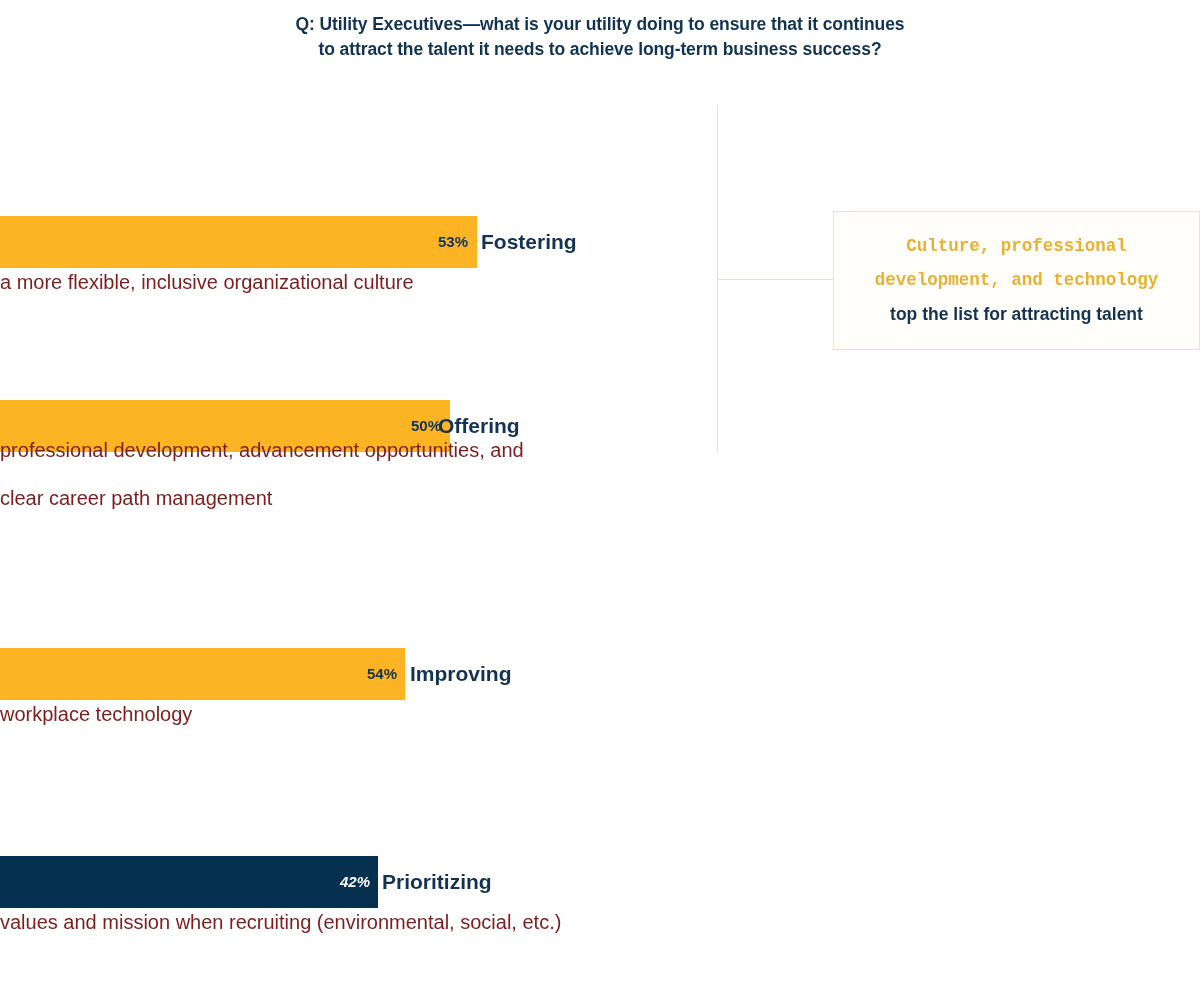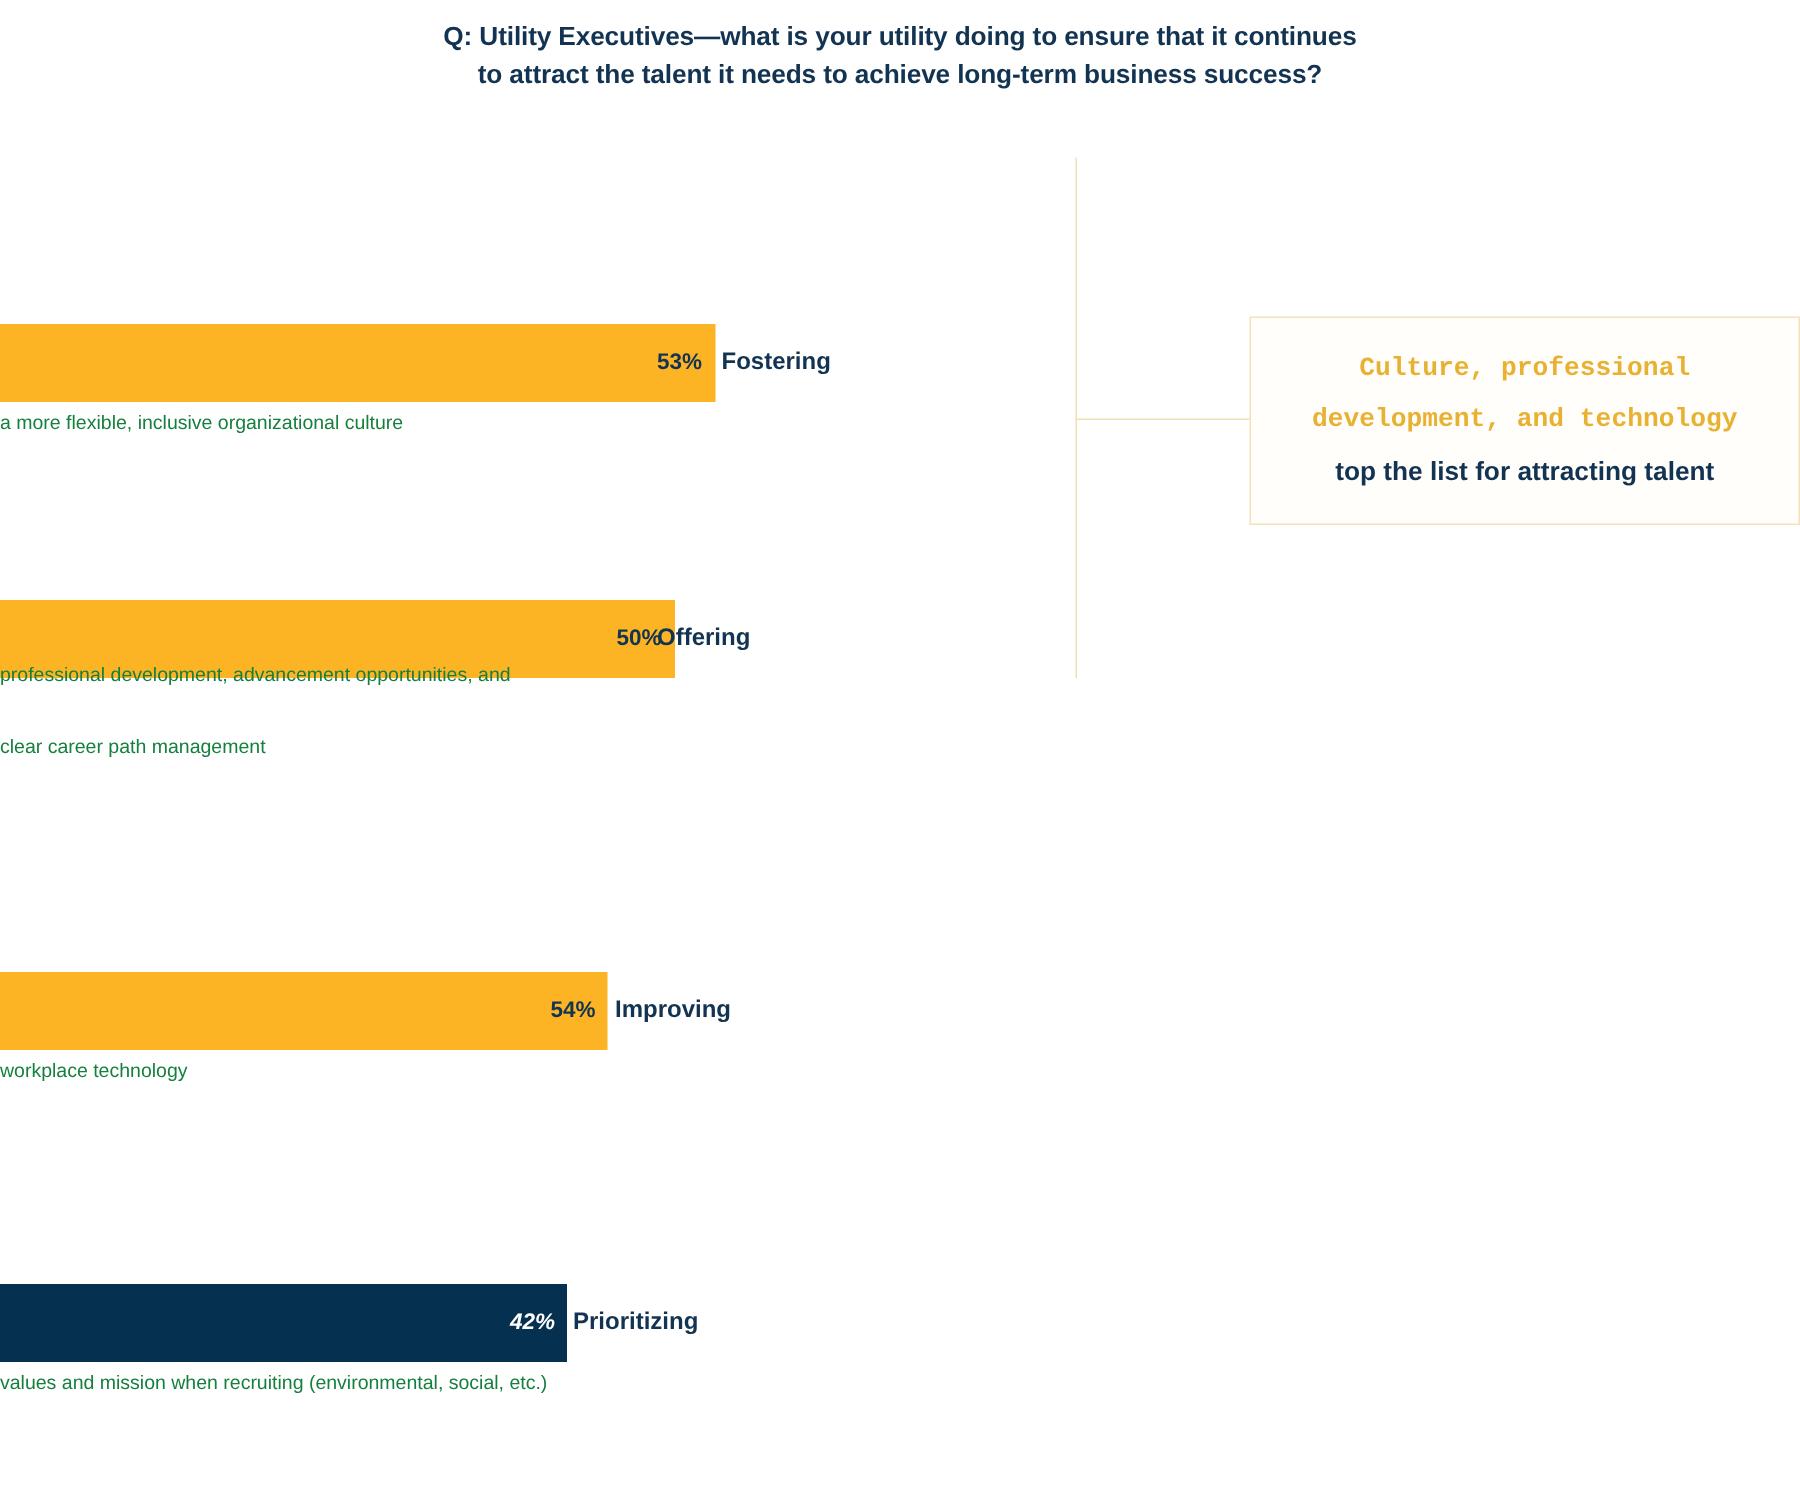--- a/index.html
+++ b/index.html
@@ -45,30 +45,30 @@
     text-align:right;
     white-space:nowrap;
   }
   .pct.on-amber{color:#123351;}
   .pct.on-navy{color:#ffffff;}
 
   .cat{
     position:absolute;
     height:52px;
     line-height:52px;
-    font-size:16px;
+    font-size:21px;
     font-weight:bold;
     color:#123351;
     white-space:nowrap;
   }
 
   .desc{
     position:absolute;left:0;
-    font-size:13px;
-    color:#15803d;
+    font-size:20px;
+    color:#7f1d1d;
     line-height:32px;
     white-space:nowrap;
   }
 
   
   .bracket-v{
     position:absolute;
     width:1px;
     background:#F0E0B4;
   }

